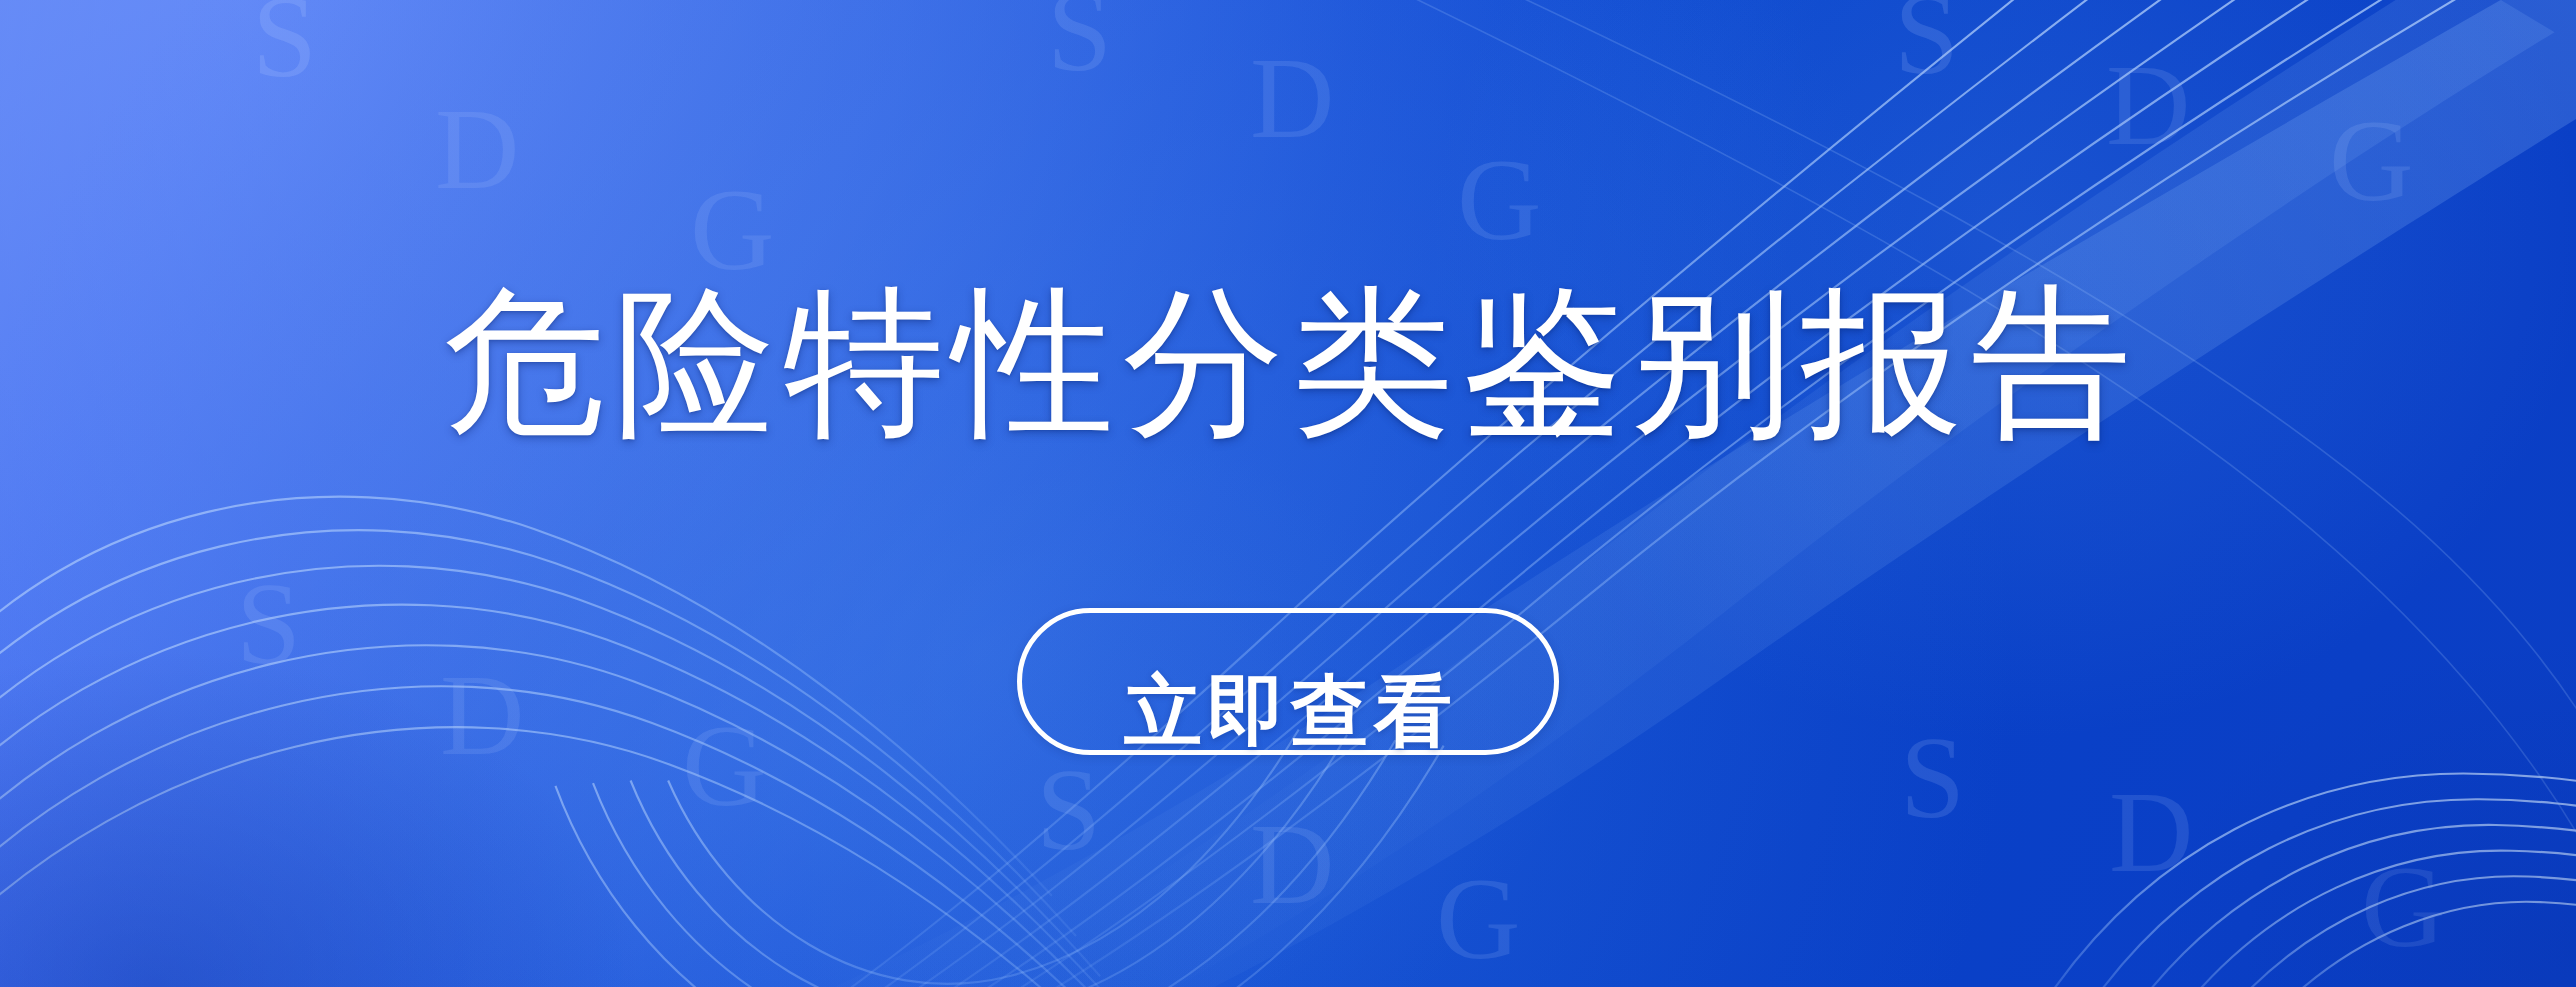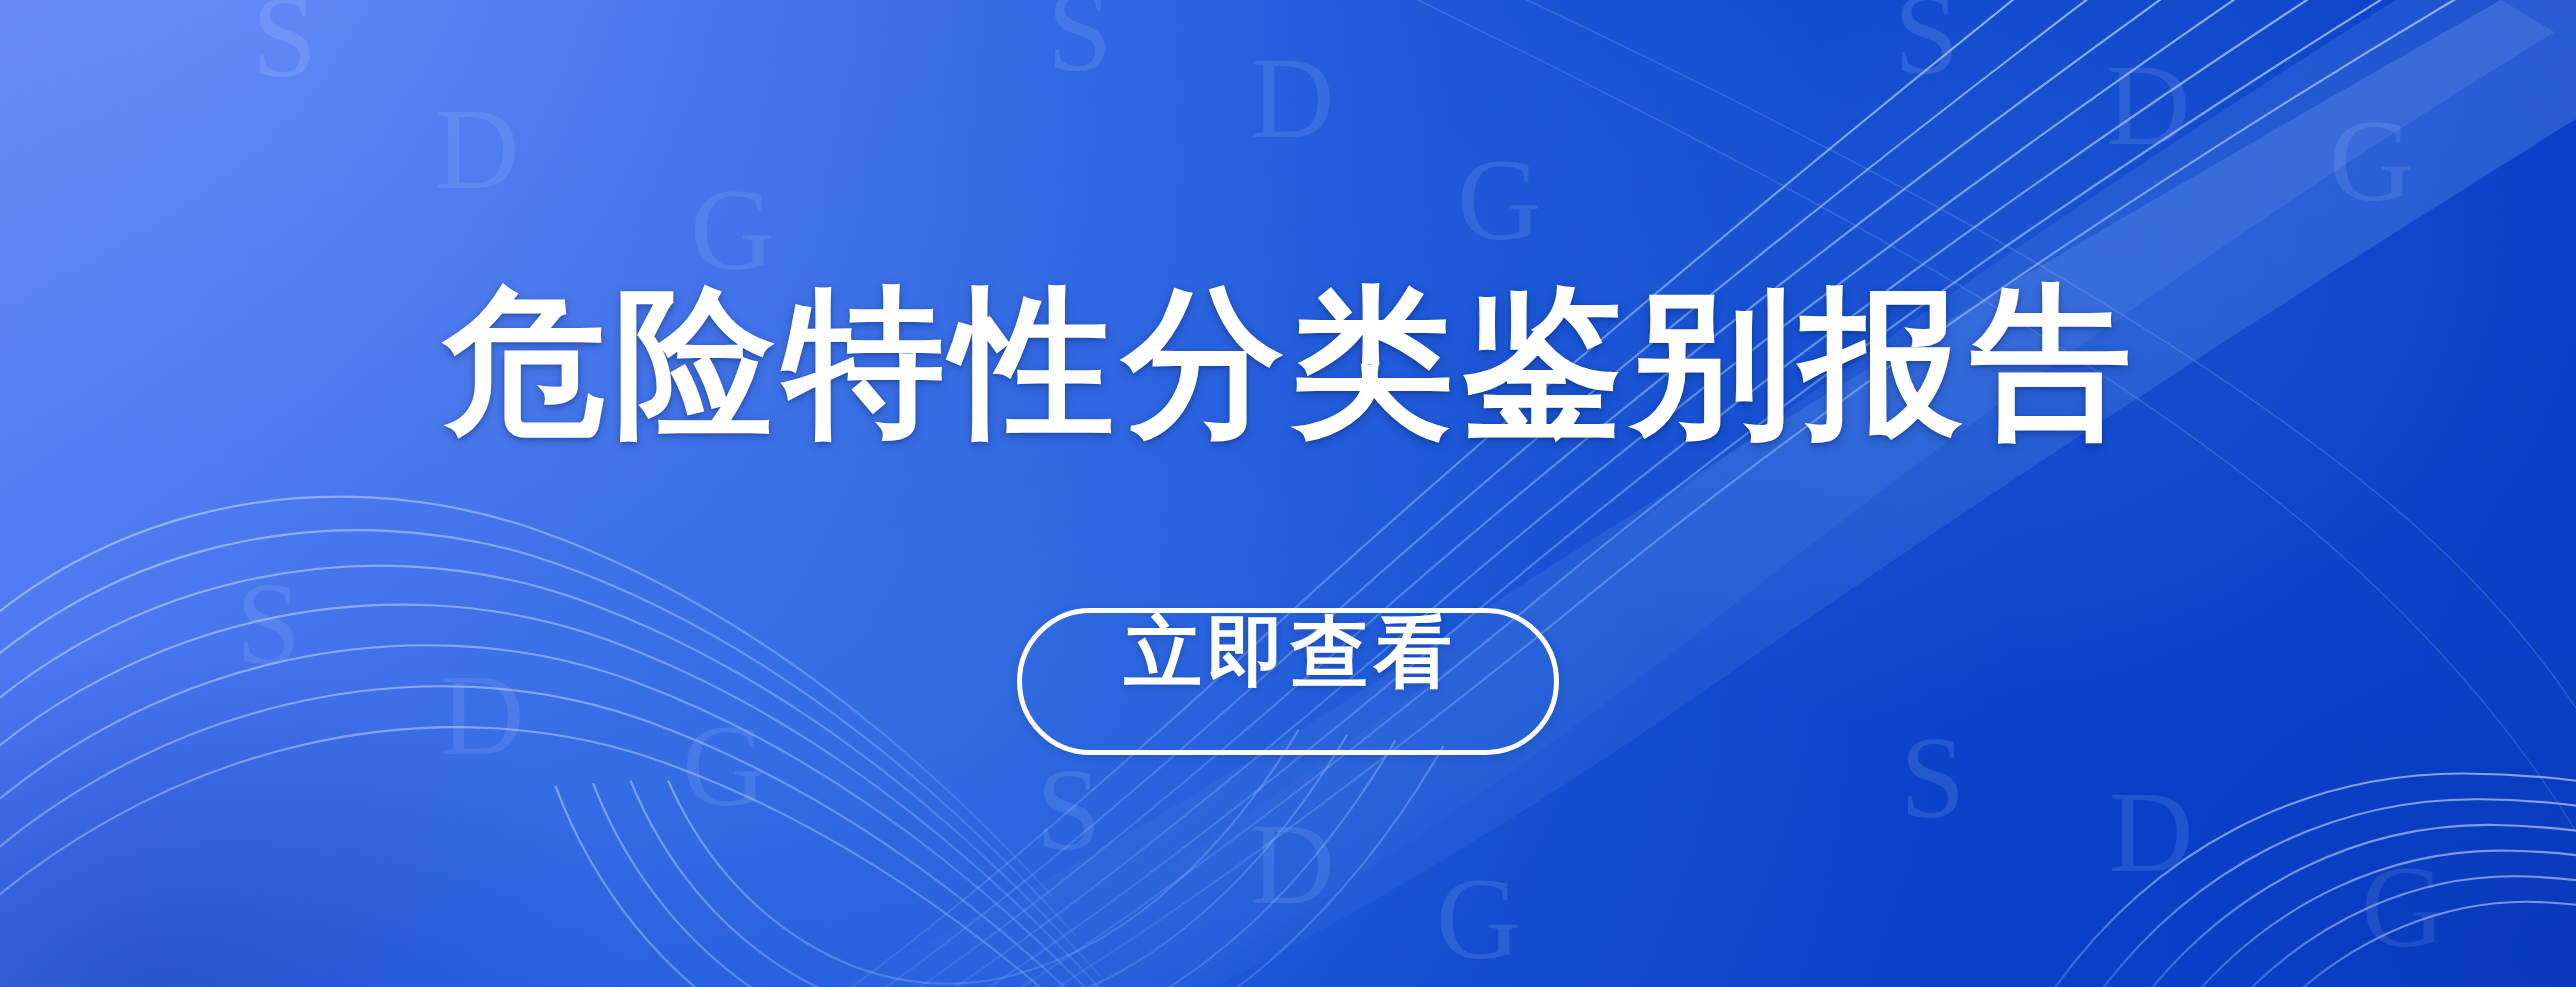--- a/index.html
+++ b/index.html
@@ -106,41 +106,41 @@
     inset: 0;
     display: flex;
     flex-direction: column;
     align-items: center;
     justify-content: flex-start;
   }
 
   #title {
     margin-top: 277px;
     font-family: "Liberation Sans", "DejaVu Sans", sans-serif;
-    font-weight: 700;
+    font-weight: 400;
     font-size: 161px;
     line-height: 1.06;
     color: #ffffff;
     letter-spacing: 8.6px;
     text-indent: 8.6px;
     white-space: pre;
     text-shadow:
       0 2.7px 8.6px rgba(2,26,96,0.34),
       0 1.1px 2.7px rgba(2,26,96,0.22);
   }
 
   #cta-button {
     margin-top: 52px;
     width: 542px;
     height: 147px;
     box-sizing: border-box;
     border: 5.9px solid #ffffff;
     border-radius: 74px;
     display: flex;
-    align-items: flex-start;
+    align-items: flex-end;
     justify-content: center;
     background: transparent;
     cursor: pointer;
     box-shadow: 0 2.1px 9.7px rgba(2,26,96,0.18);
   }
 
   #cta-label {
     font-family: "Liberation Sans", "DejaVu Sans", sans-serif;
     font-weight: 700;
     font-size: 78px;

